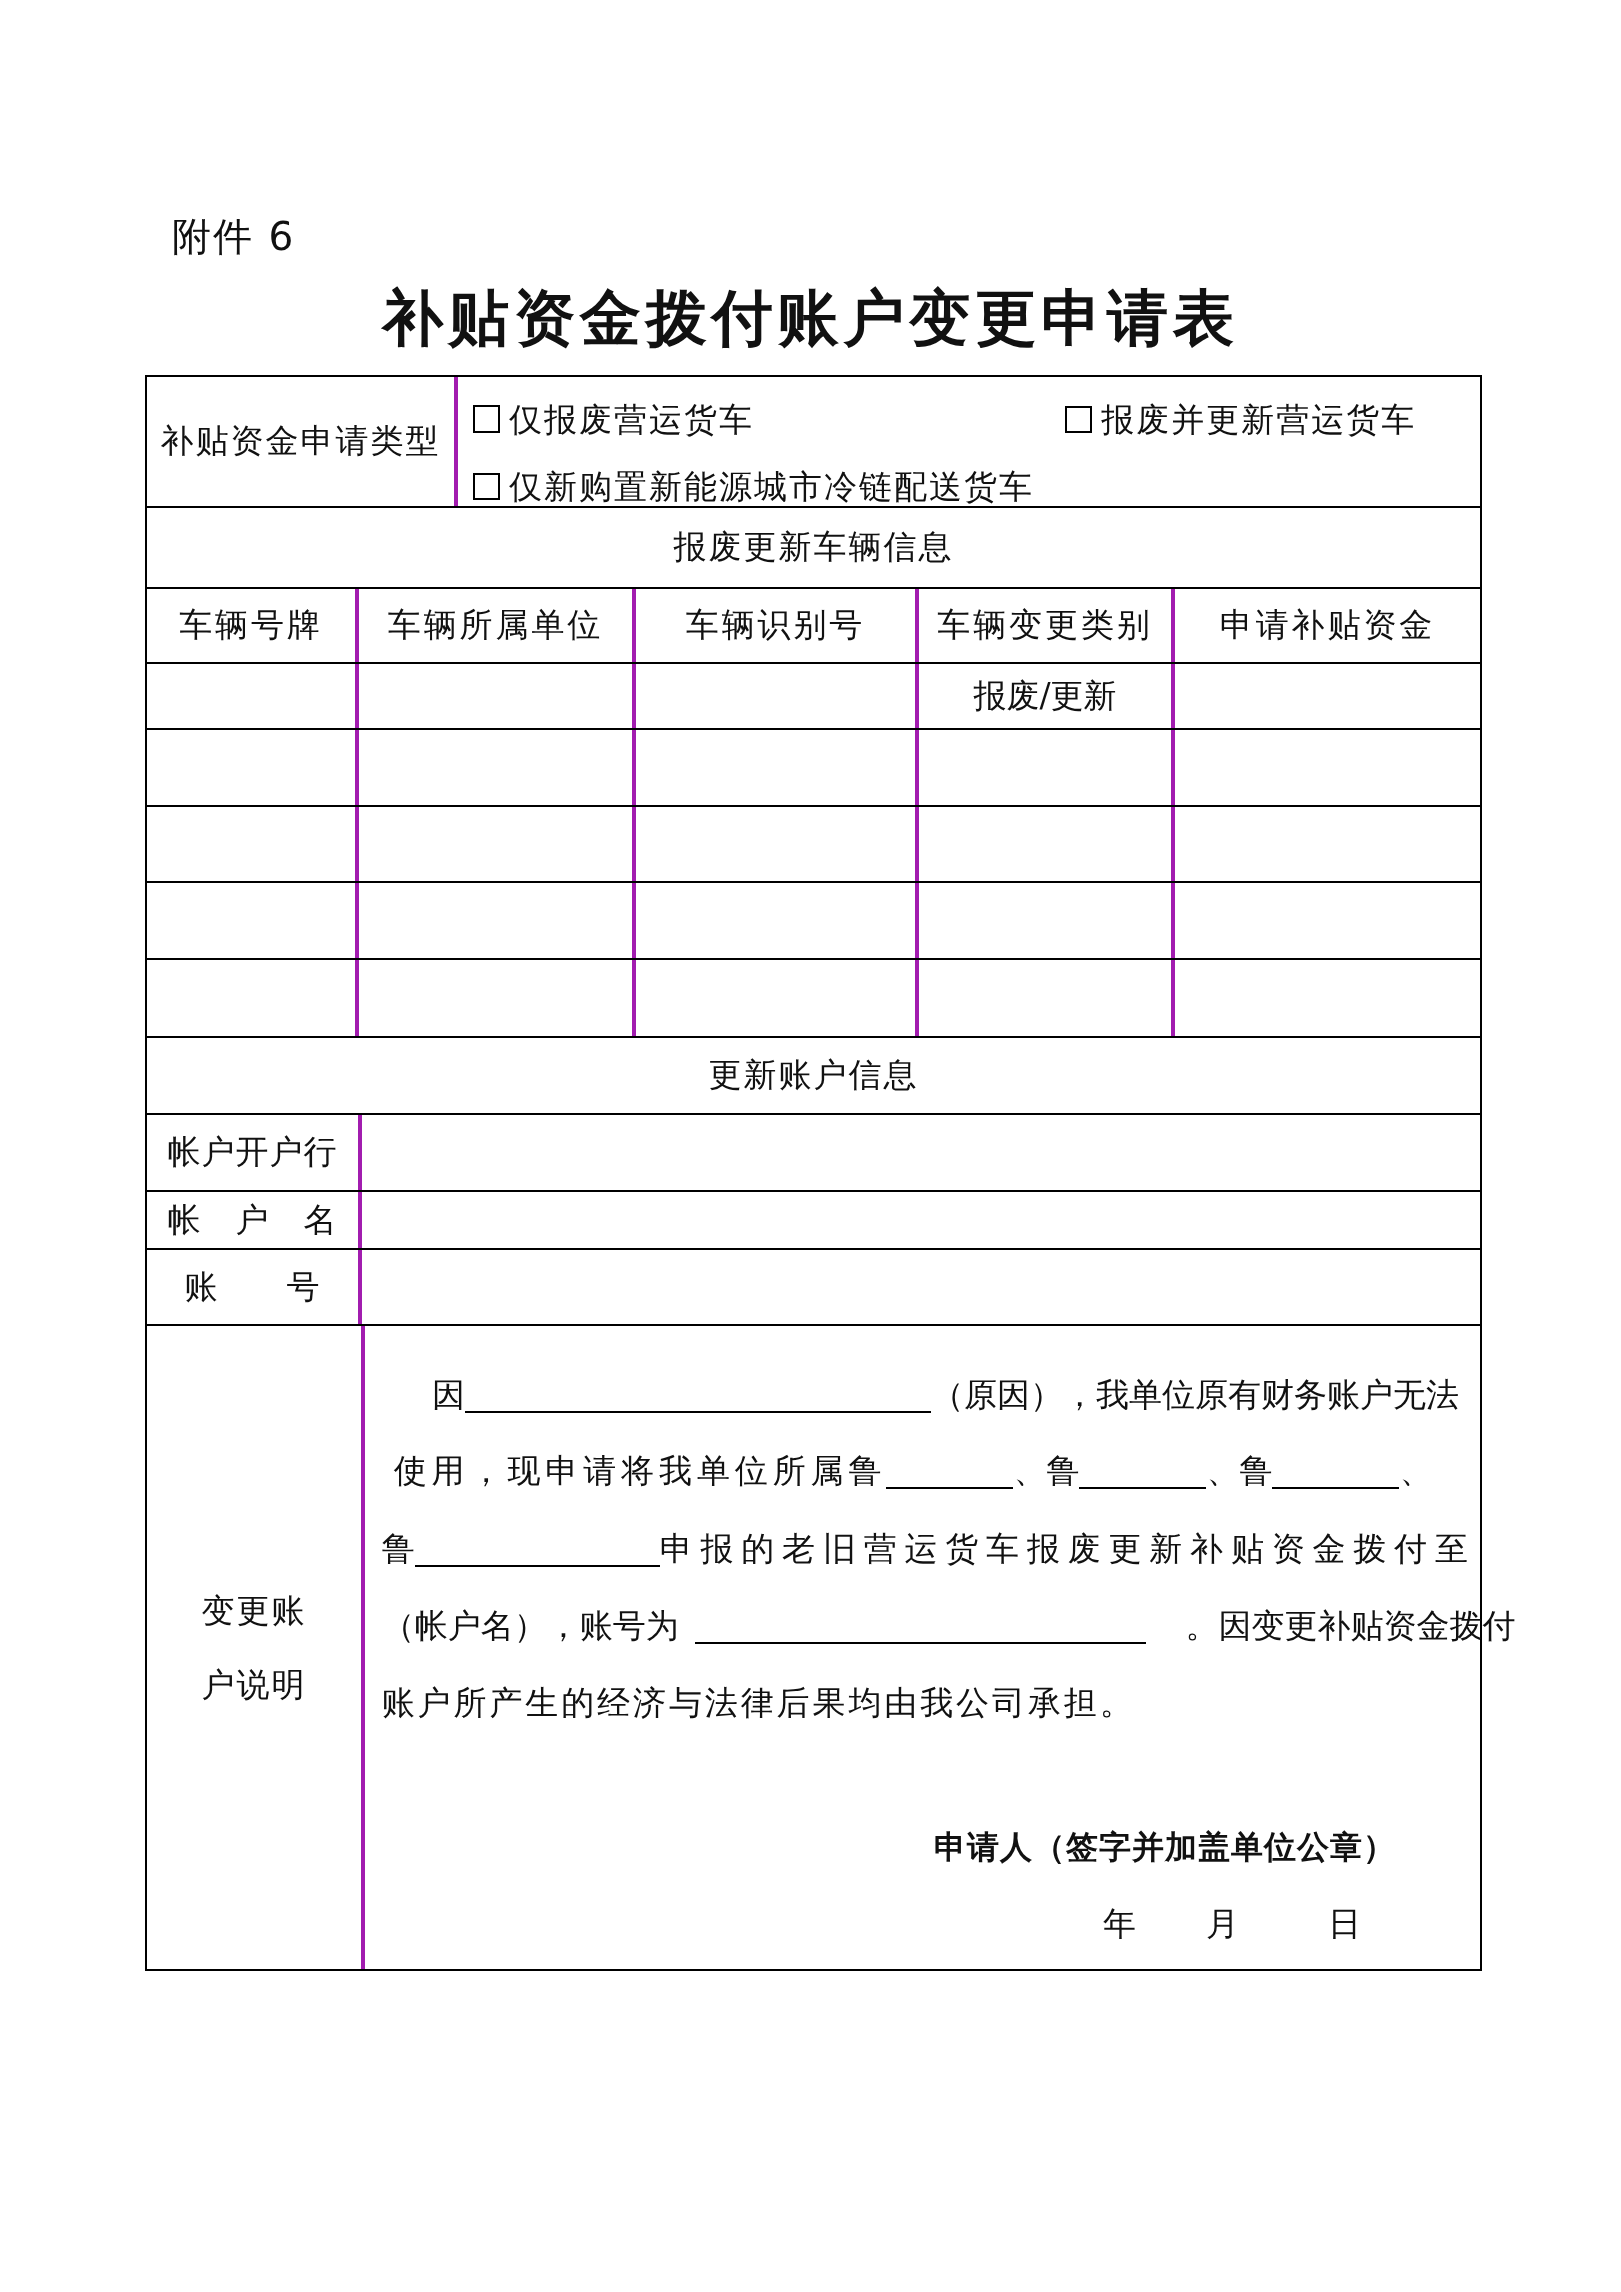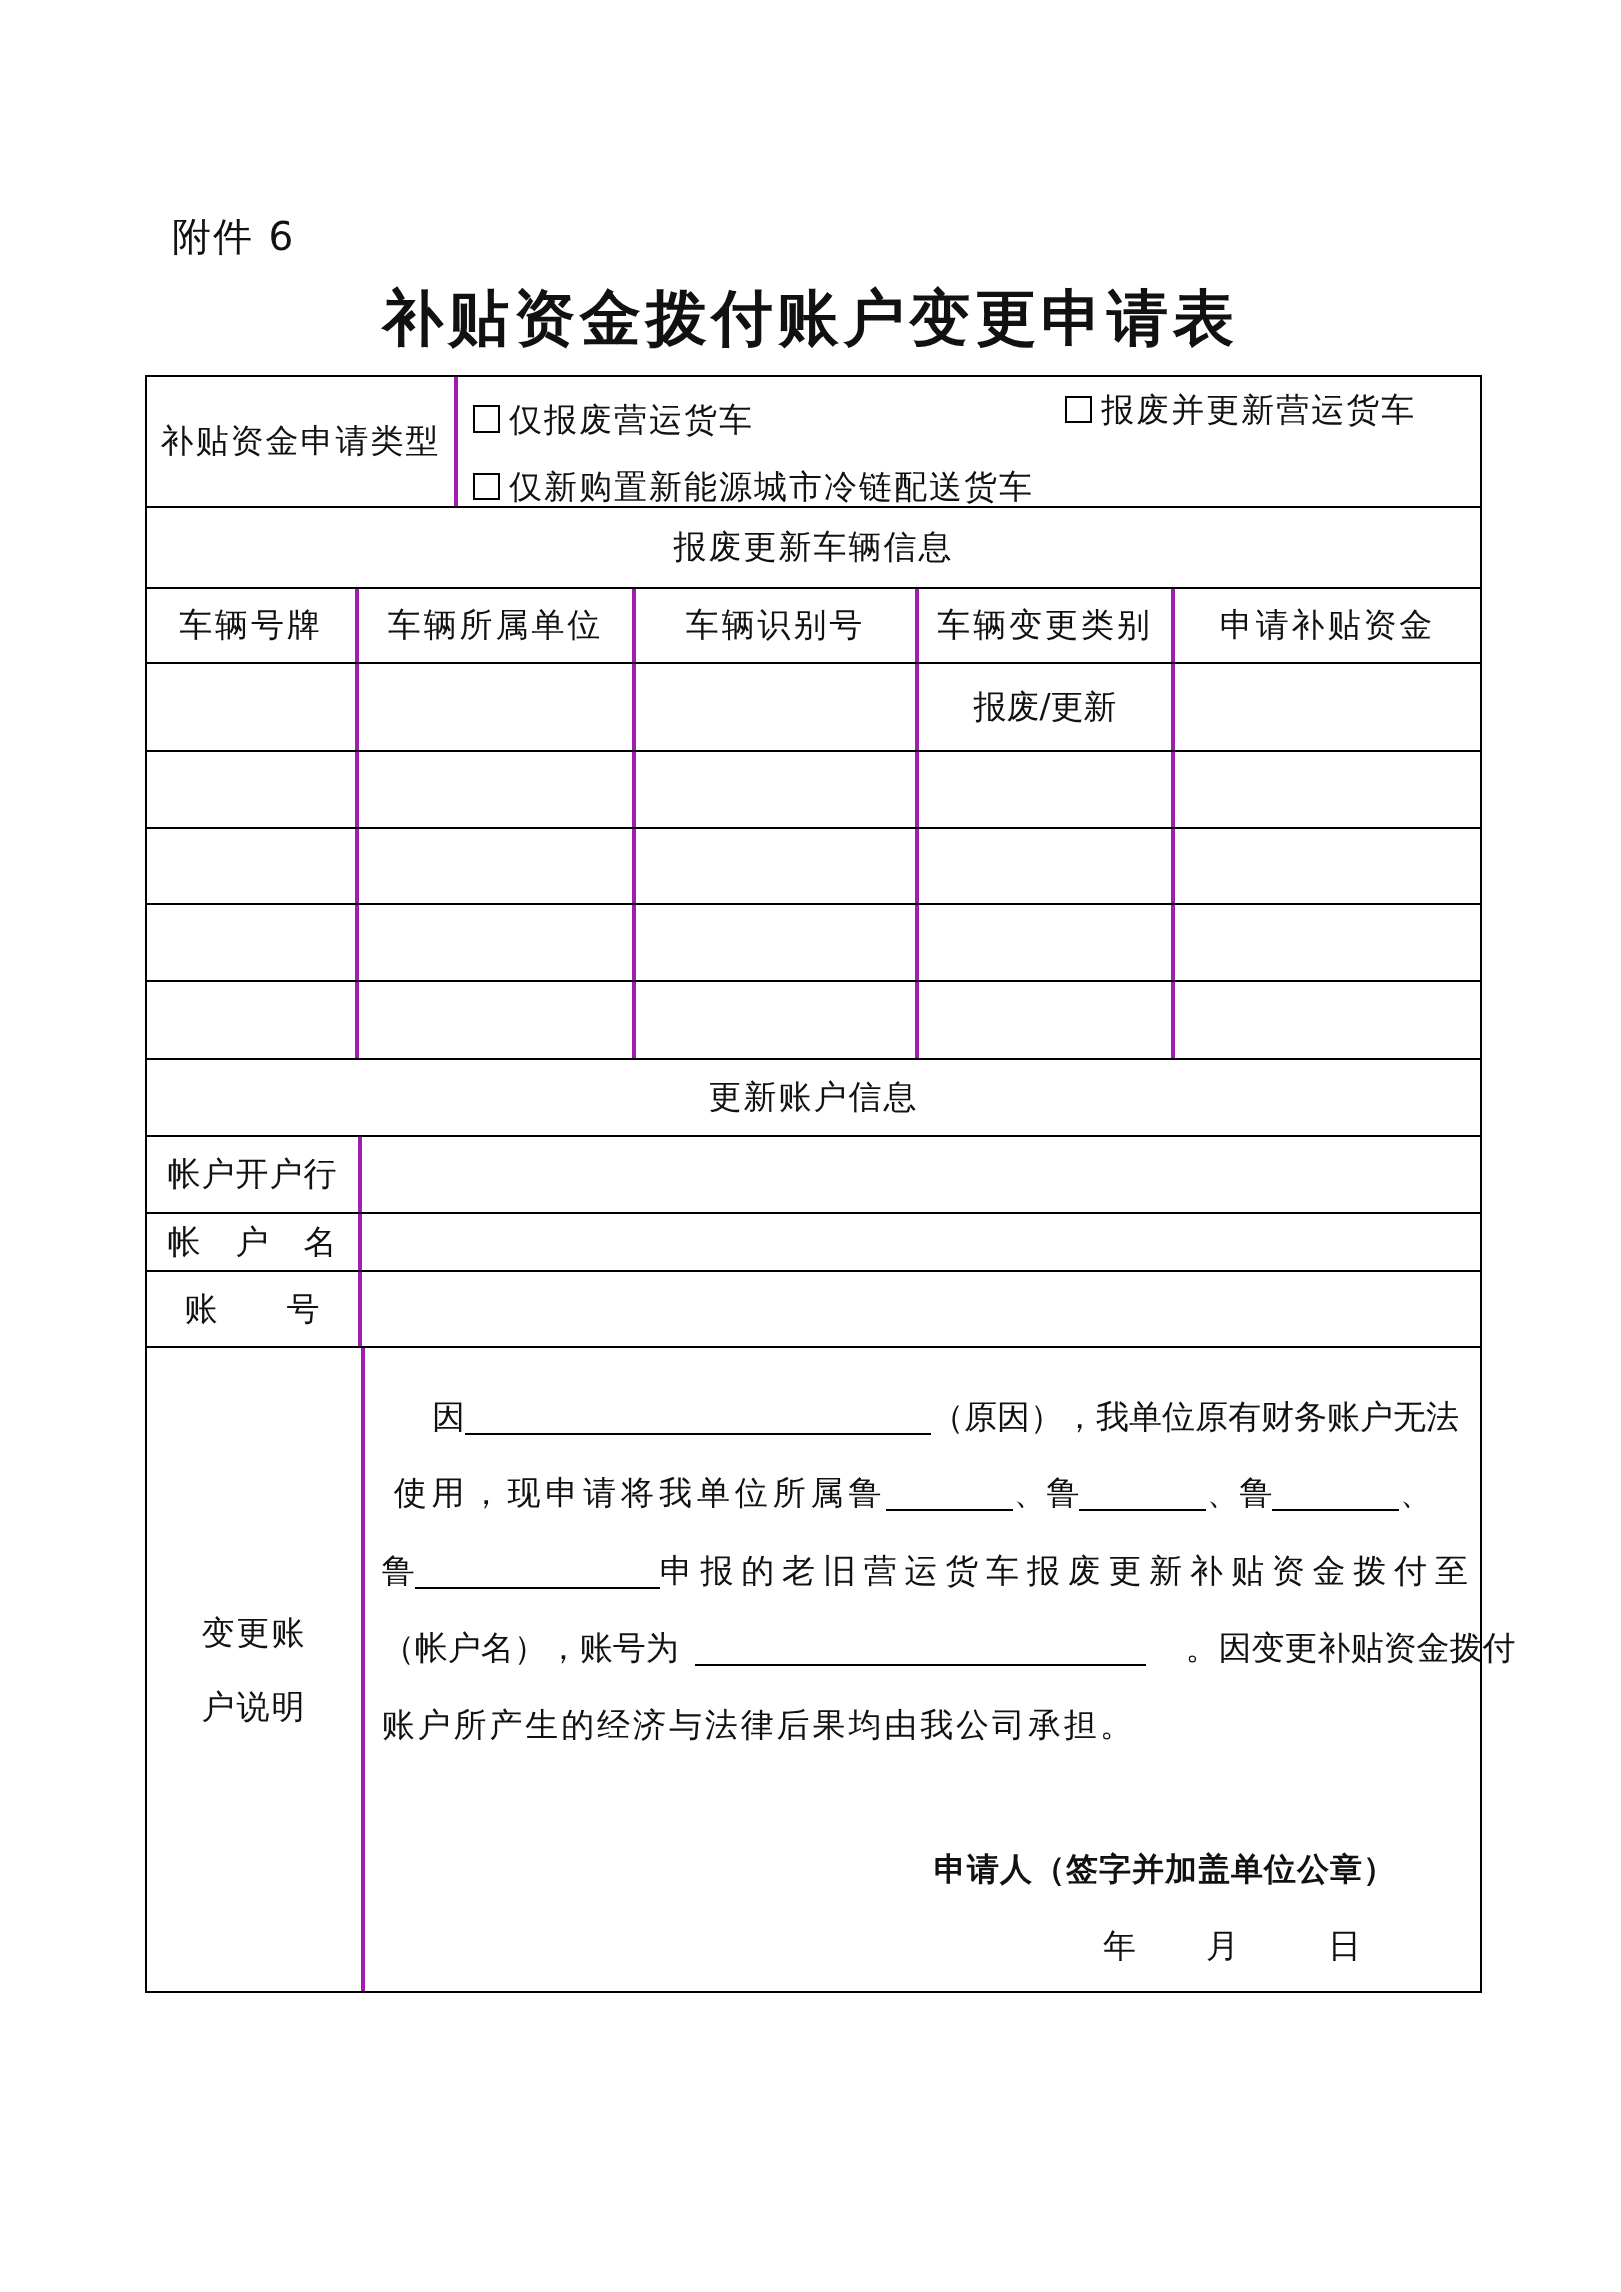--- a/index.html
+++ b/index.html
@@ -34,21 +34,21 @@
     display:flex;align-items:center;justify-content:center;
     font-size:33px;position:relative;
   }
   .tcell + .tcell{border-left:4px solid #a21caf;}
   .grow{flex:1 1 auto;}
 
   
   .r-type{height:129px;}
   .r-sec1{height:81px;}
   .r-colhead{height:75px;}
-  .r-data1{height:88px;justify-content:center;}
+  .r-data1{height:66px;justify-content:center;}
   .r-empty1{height:77px;}
   .r-empty2{height:76px;}
   .r-empty3{height:77px;}
   .r-empty4{height:78px;}
   .r-sec2{height:77px;}
   .r-acct1{height:77px;}
   .r-acct2{height:58px;}
   .r-acct3{height:76px;}
   .r-stmt{height:645px;}
 
@@ -108,21 +108,21 @@
 <div class="form-table">
 
   <div class="trow r-type">
     <div class="tcell w-typelabel">
       <span class="type-label">补贴资金申请类型</span>
     </div>
     <div class="tcell grow">
       <div class="cbx-item" style="left:14.7px;top:22.5px;">
         <span class="cbx"></span><span>仅报废营运货车</span>
       </div>
-      <div class="cbx-item" style="left:587px;top:13px;padding-left:20px;">
+      <div class="cbx-item" style="left:587px;top:23px;padding-left:20px;">
         <span class="cbx"></span><span>报废并更新营运货车</span>
       </div>
       <div class="cbx-item" style="left:14.7px;top:90px;">
         <span class="cbx"></span><span>仅新购置新能源城市冷链配送货车</span>
       </div>
     </div>
   </div>
 
   <div class="trow r-sec1">
     <div class="tcell grow">

